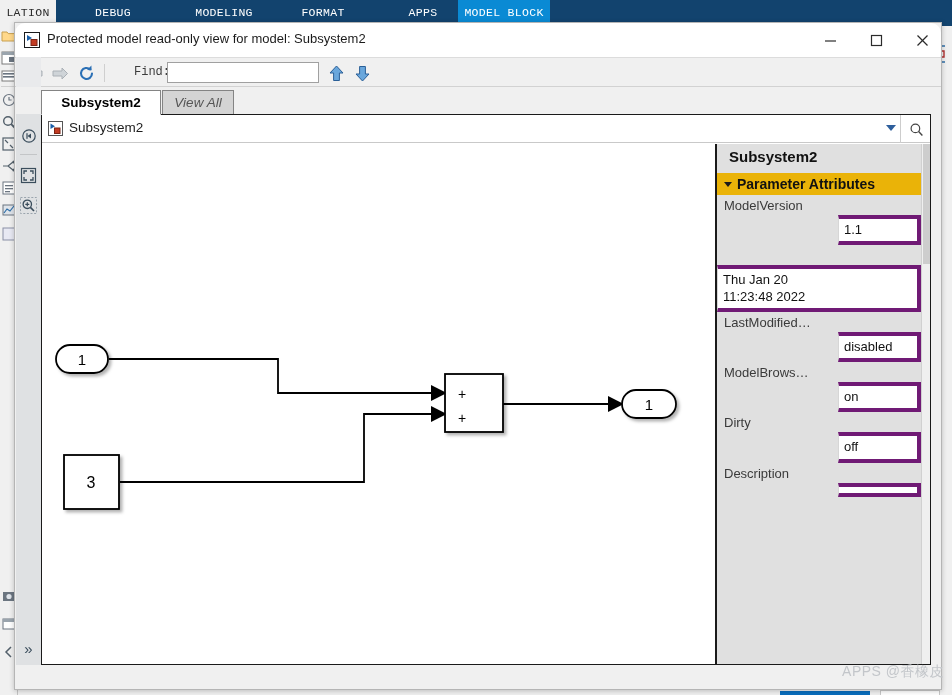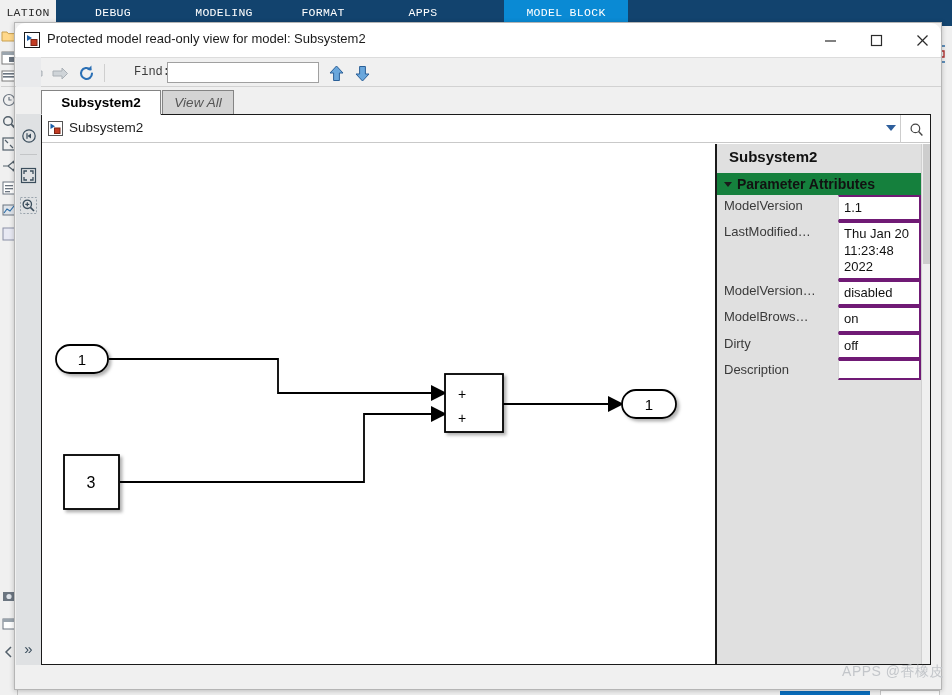--- a/index.html
+++ b/index.html
@@ -199,41 +199,41 @@
   .splitter-grip {
     position: absolute; left: 676px; top: 287px; width: 3px; height: 22px;
     background: #bdbdbd; border-radius: 1px;
   }
   .panel-title {
     position: absolute; left: 12px; top: 4px;
     font-size: 15px; font-weight: bold; color: #111;
   }
   .panel-section {
     position: absolute; left: 0; right: 9px; top: 29px; height: 22px;
-    background: #15803d;
+    background: #eab308;
     display: flex; align-items: center;
   }
   .sec-caret {
     margin-left: 7px; width: 0; height: 0;
     border-left: 4px solid transparent; border-right: 4px solid transparent;
     border-top: 5px solid #1a1a1a;
   }
   .sec-label { margin-left: 5px; font-size: 14px; font-weight: bold; color: #111; }
 
   .param-rows { position: absolute; left: 0; right: 9px; top: 51px; }
   .param-row { position: relative; display: flex; background: #e0e0e0; }
   .param-key {
     width: 121px; flex: 0 0 121px; padding: 3px 0 3px 7px;
     font-size: 13px; color: #3a3a3a; white-space: nowrap; overflow: hidden;
   }
   .param-val {
-    flex: 1; background: #ffffff; border: 2px solid #701a75;
+    flex: 1; background: #ffffff; border: 4px solid #701a75;
     border-left: 1px solid #d6d6d6;
     padding: 3px 0 3px 5px; font-size: 13px; color: #111;
-    white-space: pre-line; line-height: 1.25;
+    white-space: pre-line; line-height: 1.25; margin-top: 20px;
   }
 
   .panel-scroll {
     position: absolute; right: 0; top: 0; bottom: 0; width: 9px;
     background: #efefef; border-left: 1px solid #d0d0d0;
   }
   .panel-scroll-thumb {
     position: absolute; left: 1px; top: 0; width: 7px; height: 120px; background: #cdcdcd;
   }
 
@@ -253,21 +253,21 @@
 <body>
 
 <div id="app-root">
 
   <div class="ribbon-tabs" id="ribbon-tabs">
       <div class="ribbon-tab active-white" style="left: 0px; width: 56px;">LATION</div>
       <div class="ribbon-tab" style="left: 56px; width: 114px;">DEBUG</div>
       <div class="ribbon-tab" style="left: 170px; width: 108px;">MODELING</div>
       <div class="ribbon-tab" style="left: 278px; width: 90px;">FORMAT</div>
       <div class="ribbon-tab" style="left: 368px; width: 110px;">APPS</div>
-      <div class="ribbon-tab active-blue" style="left: 504px; width: 124px;">MODEL BLOCK</div>
+      <div class="ribbon-tab active-blue" style="left: 458px; width: 92px;">MODEL BLOCK</div>
     </div>
 
   <div class="ribbon-body"></div>
 
   <div class="palette-strip">
     <div class="pal-icon" style="top:2px;">
       <svg width="16" height="16" viewBox="0 0 16 16">
           <path d="M1 4h5l1.2 1.6H15V13H1z" fill="#ffd88a" stroke="#c8a050" stroke-width="1"></path>
         </svg>
     </div>
@@ -541,26 +541,25 @@
         <div class="panel-section">
           <div class="sec-caret"></div>
           <div class="sec-label">Parameter Attributes</div>
         </div>
         <div class="param-rows" id="param-rows">
             <div class="param-row">
               <div class="param-key">ModelVersion</div>
               <div class="param-val">1.1</div>
             </div>
             <div class="param-row">
-              <div class="param-key">LastModified…</div>
               <div class="param-val">Thu Jan 20
 11:23:48 2022</div>
             </div>
             <div class="param-row">
-              <div class="param-key">ModelVersion…</div>
+              <div class="param-key">LastModified…</div>
               <div class="param-val">disabled</div>
             </div>
             <div class="param-row">
               <div class="param-key">ModelBrows…</div>
               <div class="param-val">on</div>
             </div>
             <div class="param-row">
               <div class="param-key">Dirty</div>
               <div class="param-val">off</div>
             </div>

